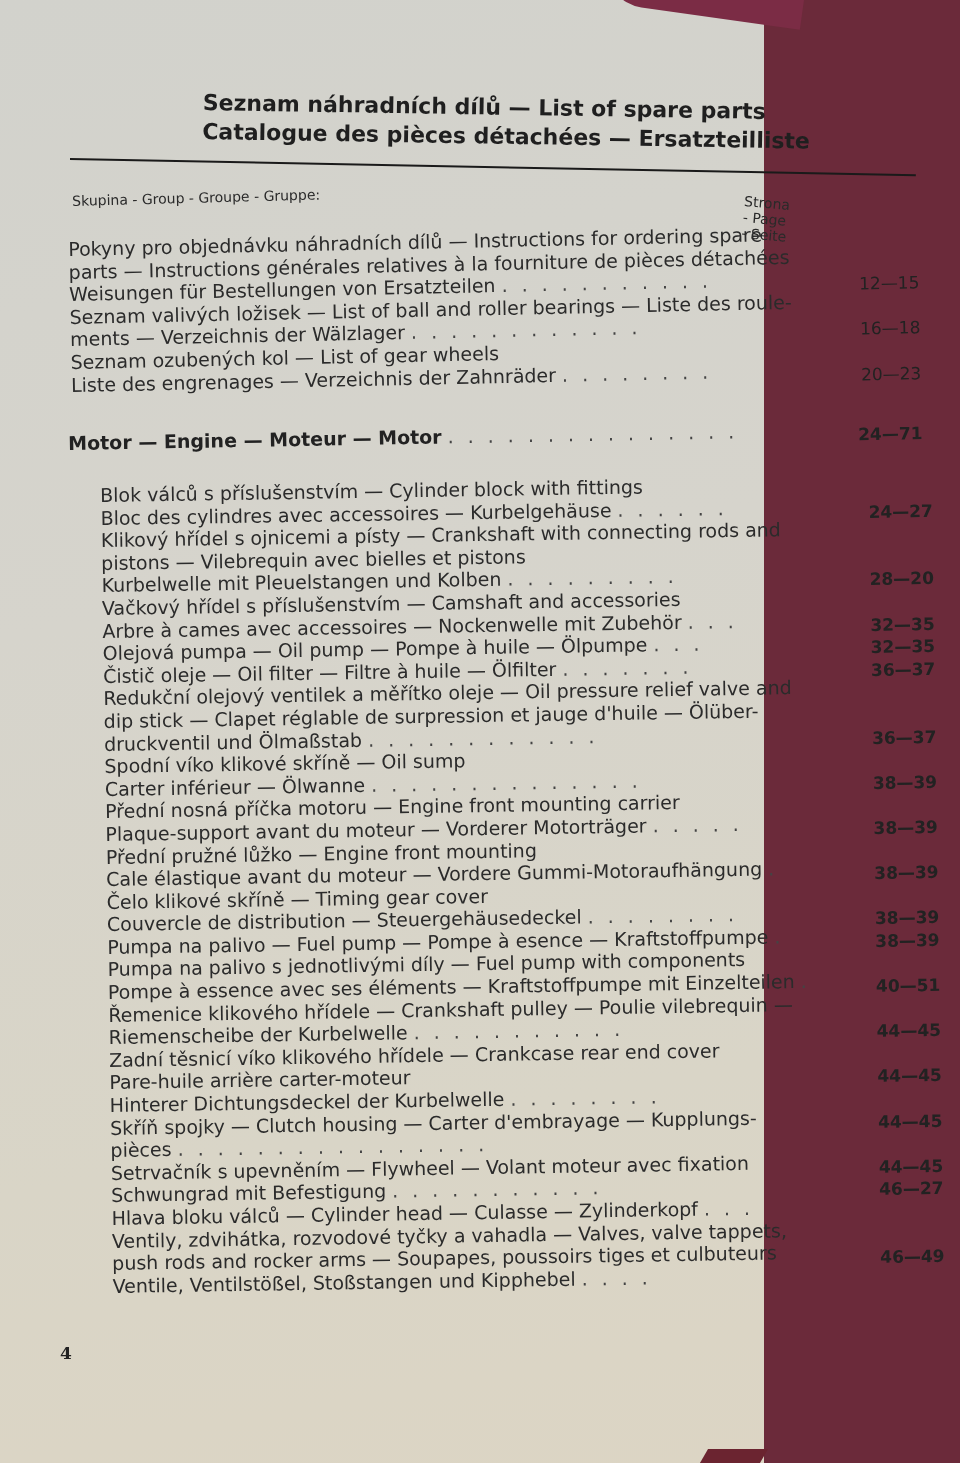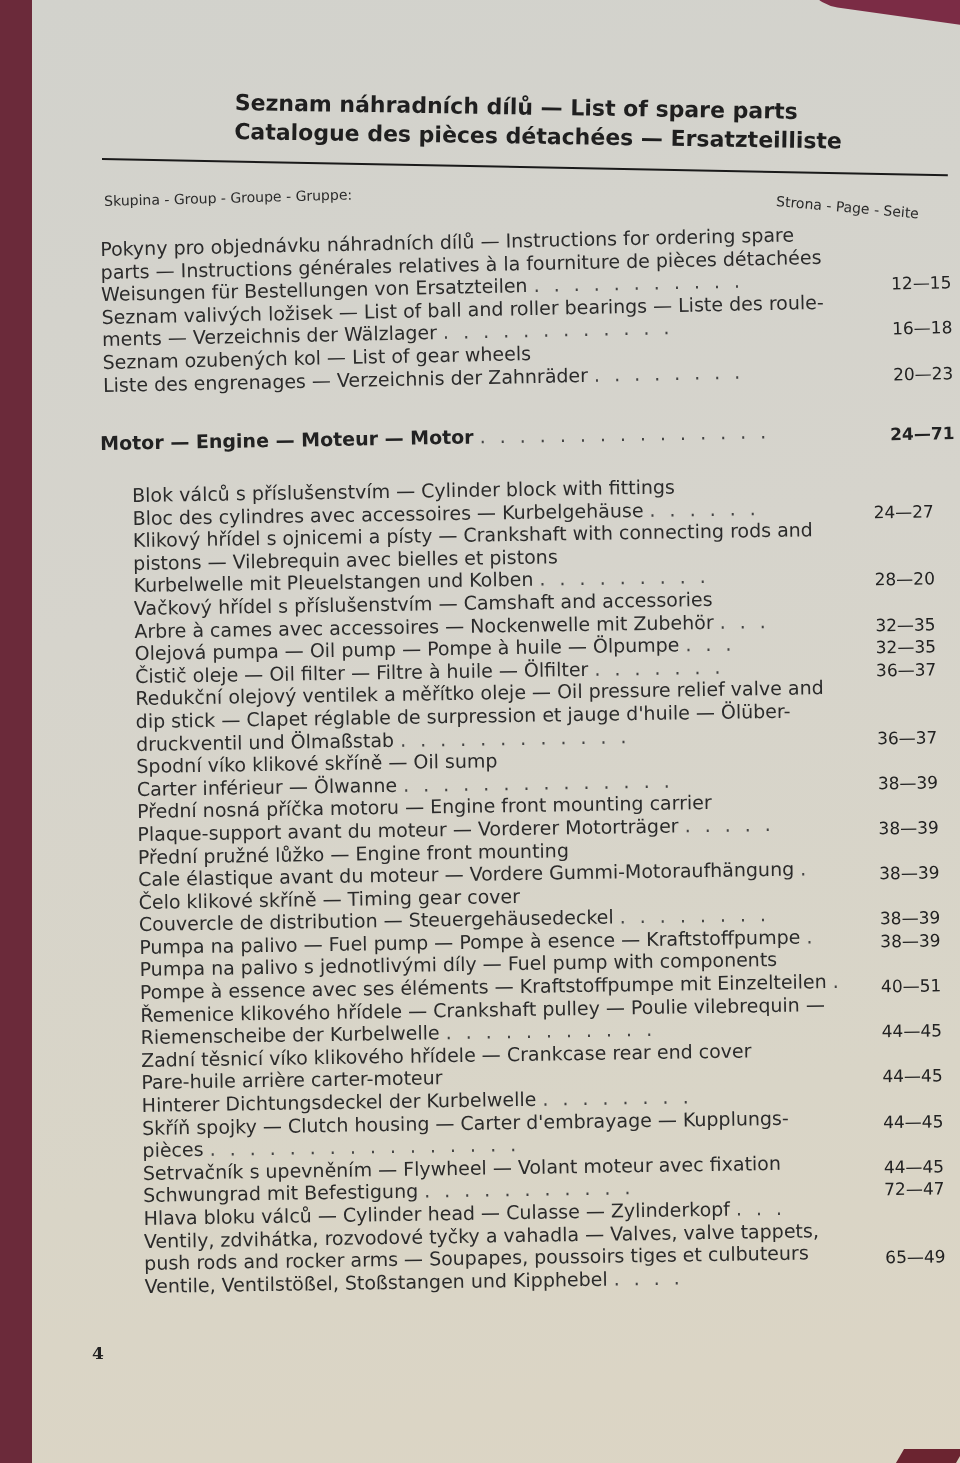--- a/index.html
+++ b/index.html
@@ -4,23 +4,22 @@
   <style>
     html, body { margin: 0; padding: 0; }
     body {
       width: 960px; height: 1463px; overflow: hidden;
       background: #6b2a3a;
       font-family: "DejaVu Sans", "Liberation Sans", sans-serif;
       color: #2a2a2a;
       position: relative;
     }
     .page {
-      position: absolute; left: 0; top: 0; width: 928px; height: 1463px;
+      position: absolute; left: 0; top: 0; width: 764px; height: 1463px;
       background: linear-gradient(170deg, #d2d2cc 0%, #d6d4cc 40%, #d9d5c7 75%, #dcd5c4 100%);
-      margin-left: 32px;
     }
     .corner-tr {
       position: absolute; right: -40px; top: -30px; width: 200px; height: 46px;
       background: #7b2c45; transform: rotate(8deg); border-radius: 0 0 0 40px;
     }
     .corner-br {
       position: absolute; right: 0; bottom: 0; width: 60px; height: 14px;
       background: #6b2430; transform: skewX(-30deg);
     }
     .title {
@@ -52,21 +51,21 @@
       position: absolute; left: 790px; top: 6px; font-size: 17px; color: #222;
     }
     .intro { left: 68px; top: 238px; width: 880px; transform: rotate(-1.2deg); }
     .motor {
       position: absolute; left: 68px; top: 432px; width: 880px; font-size: 19px; font-weight: bold;
       transform: rotate(-1.0deg); transform-origin: left top; white-space: nowrap; color: #222;
     }
     .motor .dots { font-weight: normal; letter-spacing: 14px; margin-left: 6px; color: #444; }
     .motor .pg { position: absolute; left: 790px; top: 6px; font-size: 17px; font-weight: bold; }
     .list { left: 100px; top: 484px; width: 860px; transform: rotate(-0.9deg); }
-    .list .row .pg { left: 741px; }
+    .list .row .pg { left: 768px; font-weight: bold; }
     .pagenum {
       position: absolute; left: 60px; top: 1343px; font-family: "DejaVu Serif", serif;
       font-weight: bold; font-size: 17px; color: #222;
     }
   </style>
 </head>
 <body>
 
 <div class="page">
   <div class="corner-tr"></div>
@@ -121,21 +120,21 @@
       <div class="row"><span class="txt">Pumpa na palivo s jednotlivými díly — Fuel pump with components</span><span class="dots"></span><span class="pg"></span></div>
       <div class="row"><span class="txt">Pompe à essence avec ses éléments — Kraftstoffpumpe mit Einzelteilen</span><span class="dots">.</span><span class="pg">40—51</span></div>
       <div class="row"><span class="txt">Řemenice klikového hřídele — Crankshaft pulley — Poulie vilebrequin —</span><span class="dots"></span><span class="pg"></span></div>
       <div class="row"><span class="txt">Riemenscheibe der Kurbelwelle</span><span class="dots">...........</span><span class="pg">44—45</span></div>
       <div class="row"><span class="txt">Zadní těsnicí víko klikového hřídele — Crankcase rear end cover</span><span class="dots"></span><span class="pg"></span></div>
       <div class="row"><span class="txt">Pare-huile arrière carter-moteur</span><span class="dots"></span><span class="pg">44—45</span></div>
       <div class="row"><span class="txt">Hinterer Dichtungsdeckel der Kurbelwelle</span><span class="dots">........</span><span class="pg"></span></div>
       <div class="row"><span class="txt">Skříň spojky — Clutch housing — Carter d'embrayage — Kupplungs-</span><span class="dots"></span><span class="pg">44—45</span></div>
       <div class="row"><span class="txt">pièces</span><span class="dots">................</span><span class="pg"></span></div>
       <div class="row"><span class="txt">Setrvačník s upevněním — Flywheel — Volant moteur avec fixation</span><span class="dots"></span><span class="pg">44—45</span></div>
-      <div class="row"><span class="txt">Schwungrad mit Befestigung</span><span class="dots">...........</span><span class="pg">72—47</span></div>
+      <div class="row"><span class="txt">Schwungrad mit Befestigung</span><span class="dots">...........</span><span class="pg">46—27</span></div>
       <div class="row"><span class="txt">Hlava bloku válců — Cylinder head — Culasse — Zylinderkopf</span><span class="dots">...</span><span class="pg"></span></div>
       <div class="row"><span class="txt">Ventily, zdvihátka, rozvodové tyčky a vahadla — Valves, valve tappets,</span><span class="dots"></span><span class="pg"></span></div>
-      <div class="row"><span class="txt">push rods and rocker arms — Soupapes, poussoirs tiges et culbuteurs</span><span class="dots"></span><span class="pg">65—49</span></div>
+      <div class="row"><span class="txt">push rods and rocker arms — Soupapes, poussoirs tiges et culbuteurs</span><span class="dots"></span><span class="pg">46—49</span></div>
       <div class="row"><span class="txt">Ventile, Ventilstößel, Stoßstangen und Kipphebel</span><span class="dots">....</span><span class="pg"></span></div>
     </div>
 
   <div class="pagenum">4</div>
 </div>
 
 </body></html>

